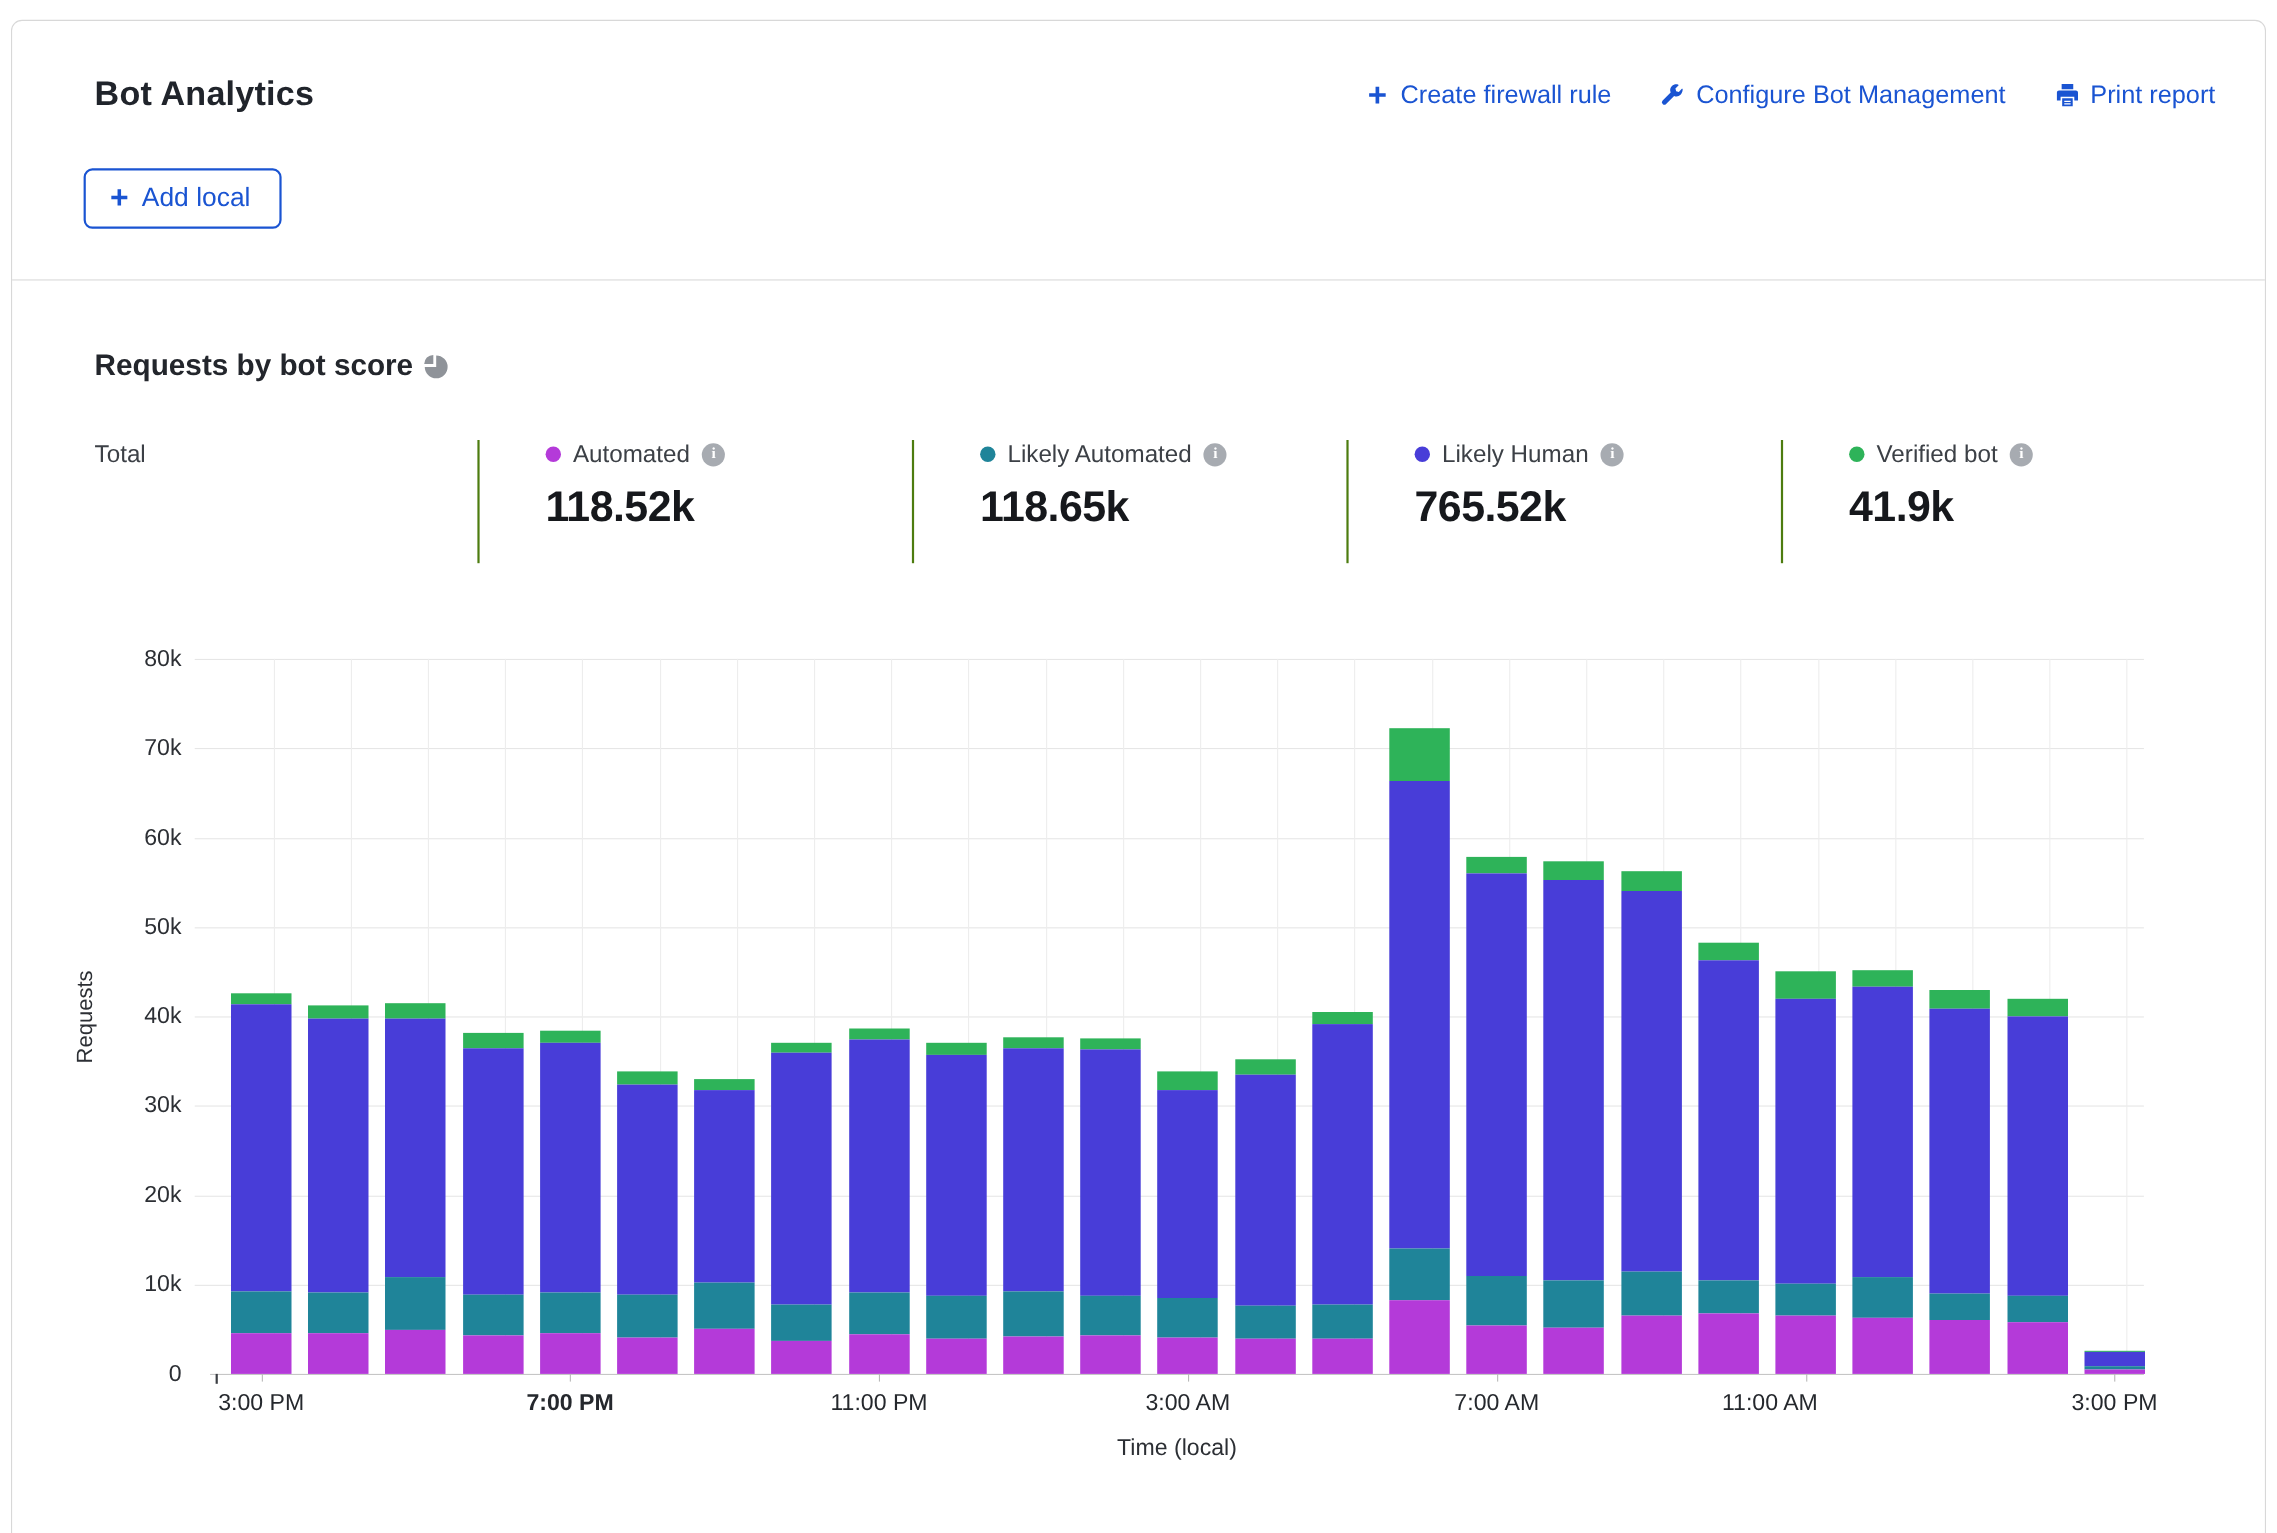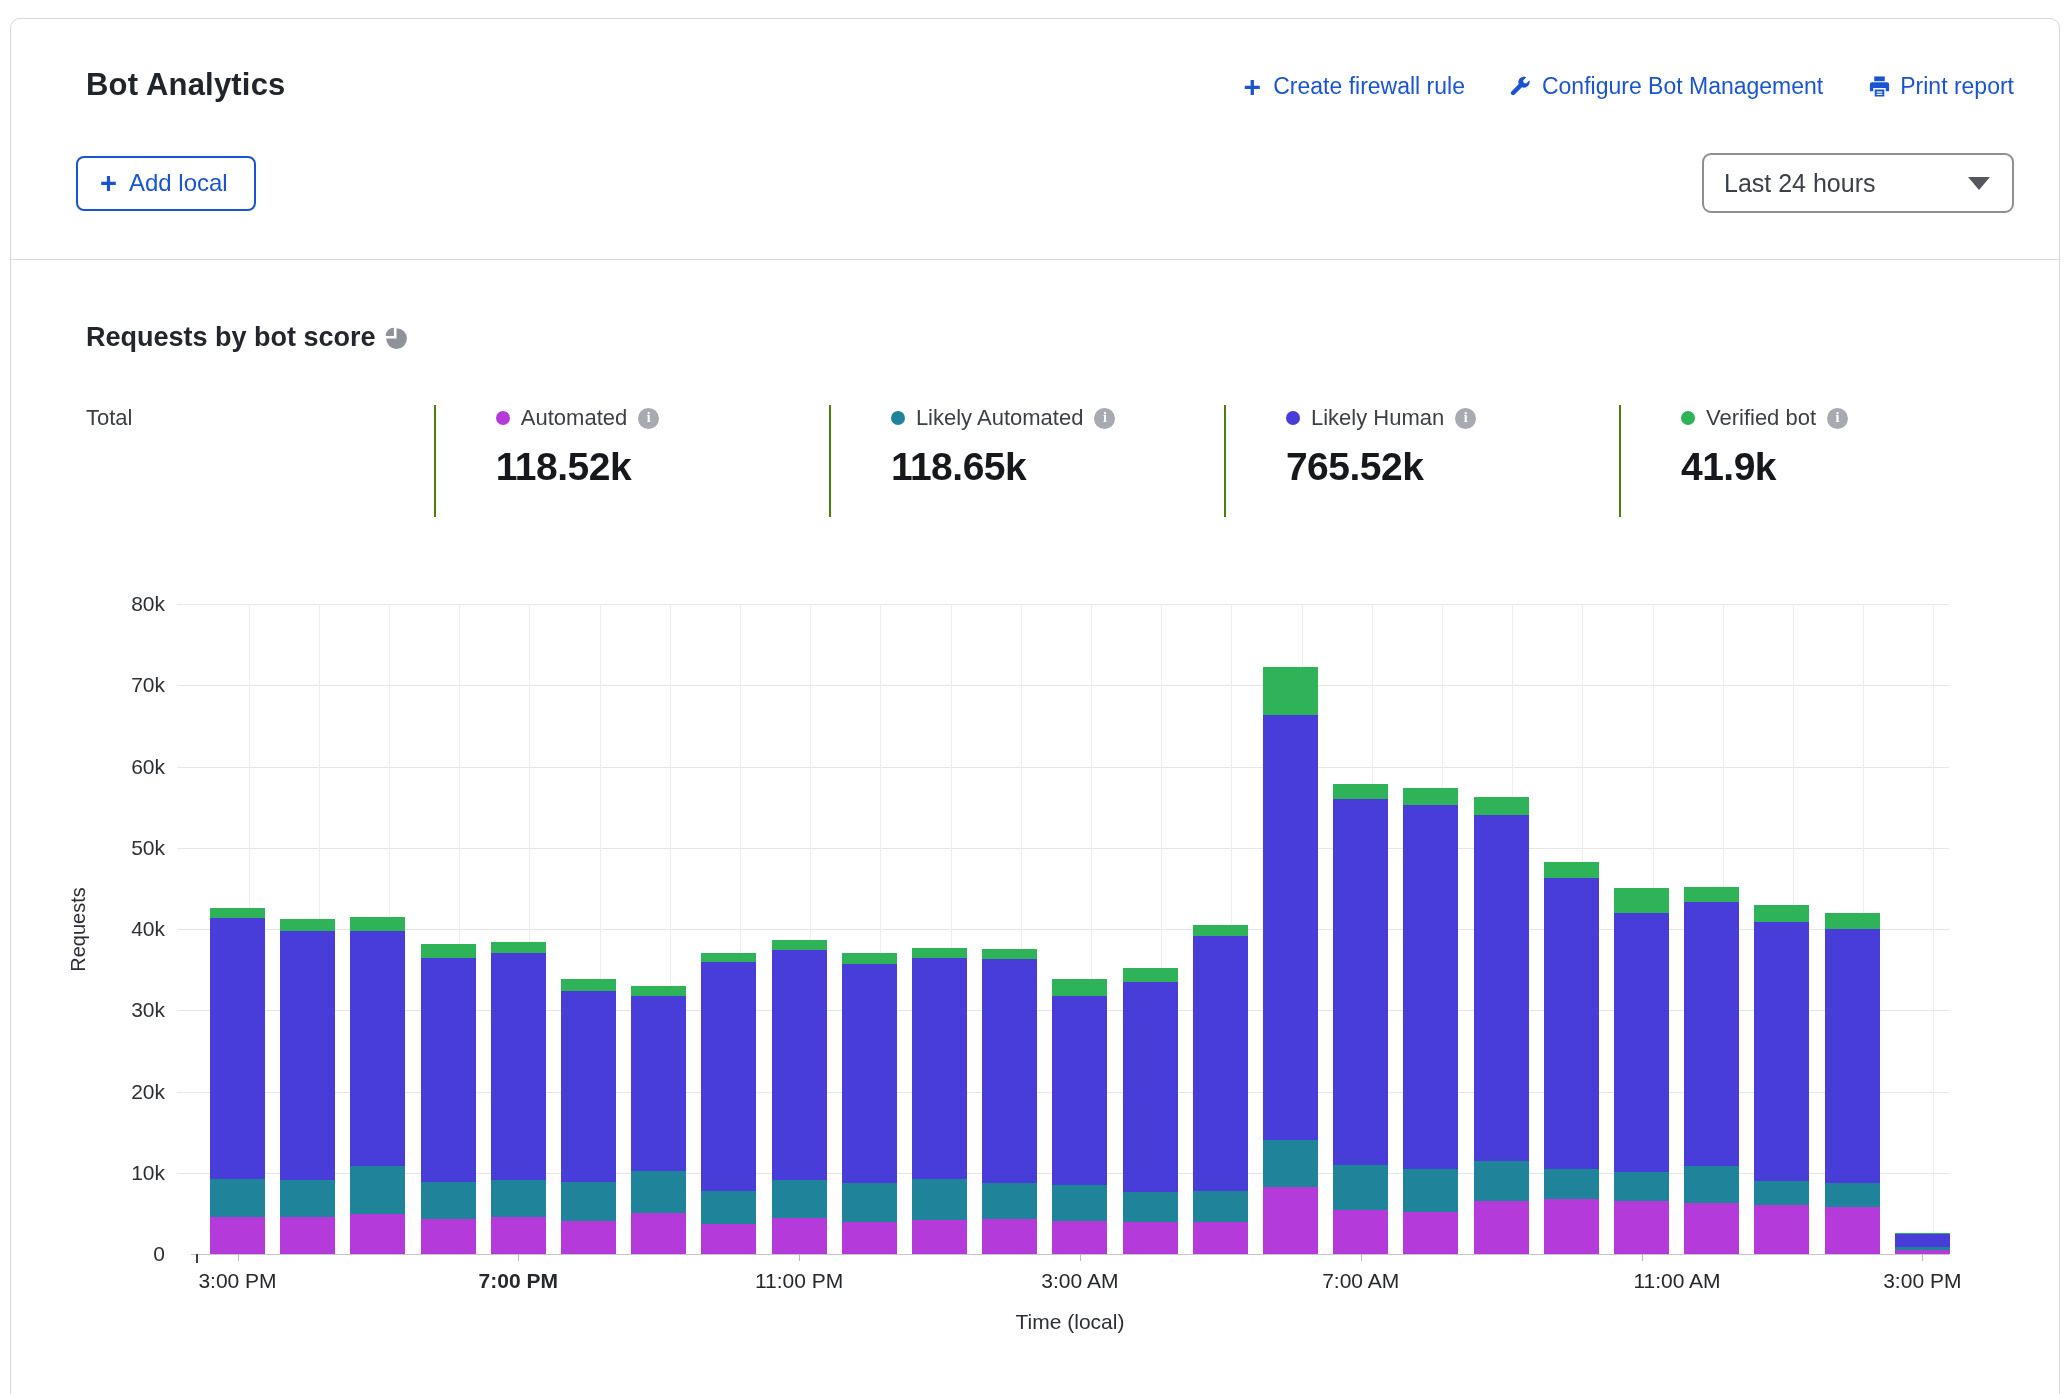--- a/index.html
+++ b/index.html
@@ -92,24 +92,20 @@
           <span>Print report</span>
         </a>
       </div>
   </div>
 
   <div class="filter-row">
     <button class="add-filter">
       <span class="plus-glyph">+</span>
       <span>Add local</span>
     </button>
-    <div class="dropdown">
-      <span>Last 24 hours</span>
-      <span class="caret"></span>
-    </div>
   </div>
 
   <div class="divider"></div>
 
   <h2 class="section-title">
     <span>Requests by bot score</span>
     <span class="pie">
       <svg viewBox="0 0 26 26">
           <path d="M14 14 L14 4 A10 10 0 1 1 4 14 Z"></path>
           <path d="M11.5 11.5 L11.5 3.5 A8 8 0 0 0 3.5 11.5 Z"></path>
@@ -334,21 +330,21 @@
           <div class="seg" style="height: 30.0625px; background: rgb(31, 132, 153);"></div>
           <div class="seg" style="height: 55.25px; background: rgb(180, 58, 217);"></div>
         </div>
         <div class="bar" title="11:00 AM" style="left: 1423px; width: 55px;">
           <div class="seg" style="height: 24.375px; background: rgb(46, 179, 89);"></div>
           <div class="seg" style="height: 259.188px; background: rgb(72, 61, 216);"></div>
           <div class="seg" style="height: 29.25px; background: rgb(31, 132, 153);"></div>
           <div class="seg" style="height: 52.8125px; background: rgb(180, 58, 217);"></div>
         </div>
         <span class="xtick-mark" style="left: 1450.5px;"></span>
-        <span class="xtick-label" style="left: 1486px;">11:00 AM</span>
+        <span class="xtick-label" style="left: 1418px;">11:00 AM</span>
         <div class="bar" title="12:00 PM" style="left: 1493.2px; width: 55px;">
           <div class="seg" style="height: 15.4375px; background: rgb(46, 179, 89);"></div>
           <div class="seg" style="height: 264.062px; background: rgb(72, 61, 216);"></div>
           <div class="seg" style="height: 36.5625px; background: rgb(31, 132, 153);"></div>
           <div class="seg" style="height: 51.1875px; background: rgb(180, 58, 217);"></div>
         </div>
         <div class="bar" title="1:00 PM" style="left: 1563.4px; width: 55px;">
           <div class="seg" style="height: 17.0625px; background: rgb(46, 179, 89);"></div>
           <div class="seg" style="height: 259.188px; background: rgb(72, 61, 216);"></div>
           <div class="seg" style="height: 24.375px; background: rgb(31, 132, 153);"></div>

